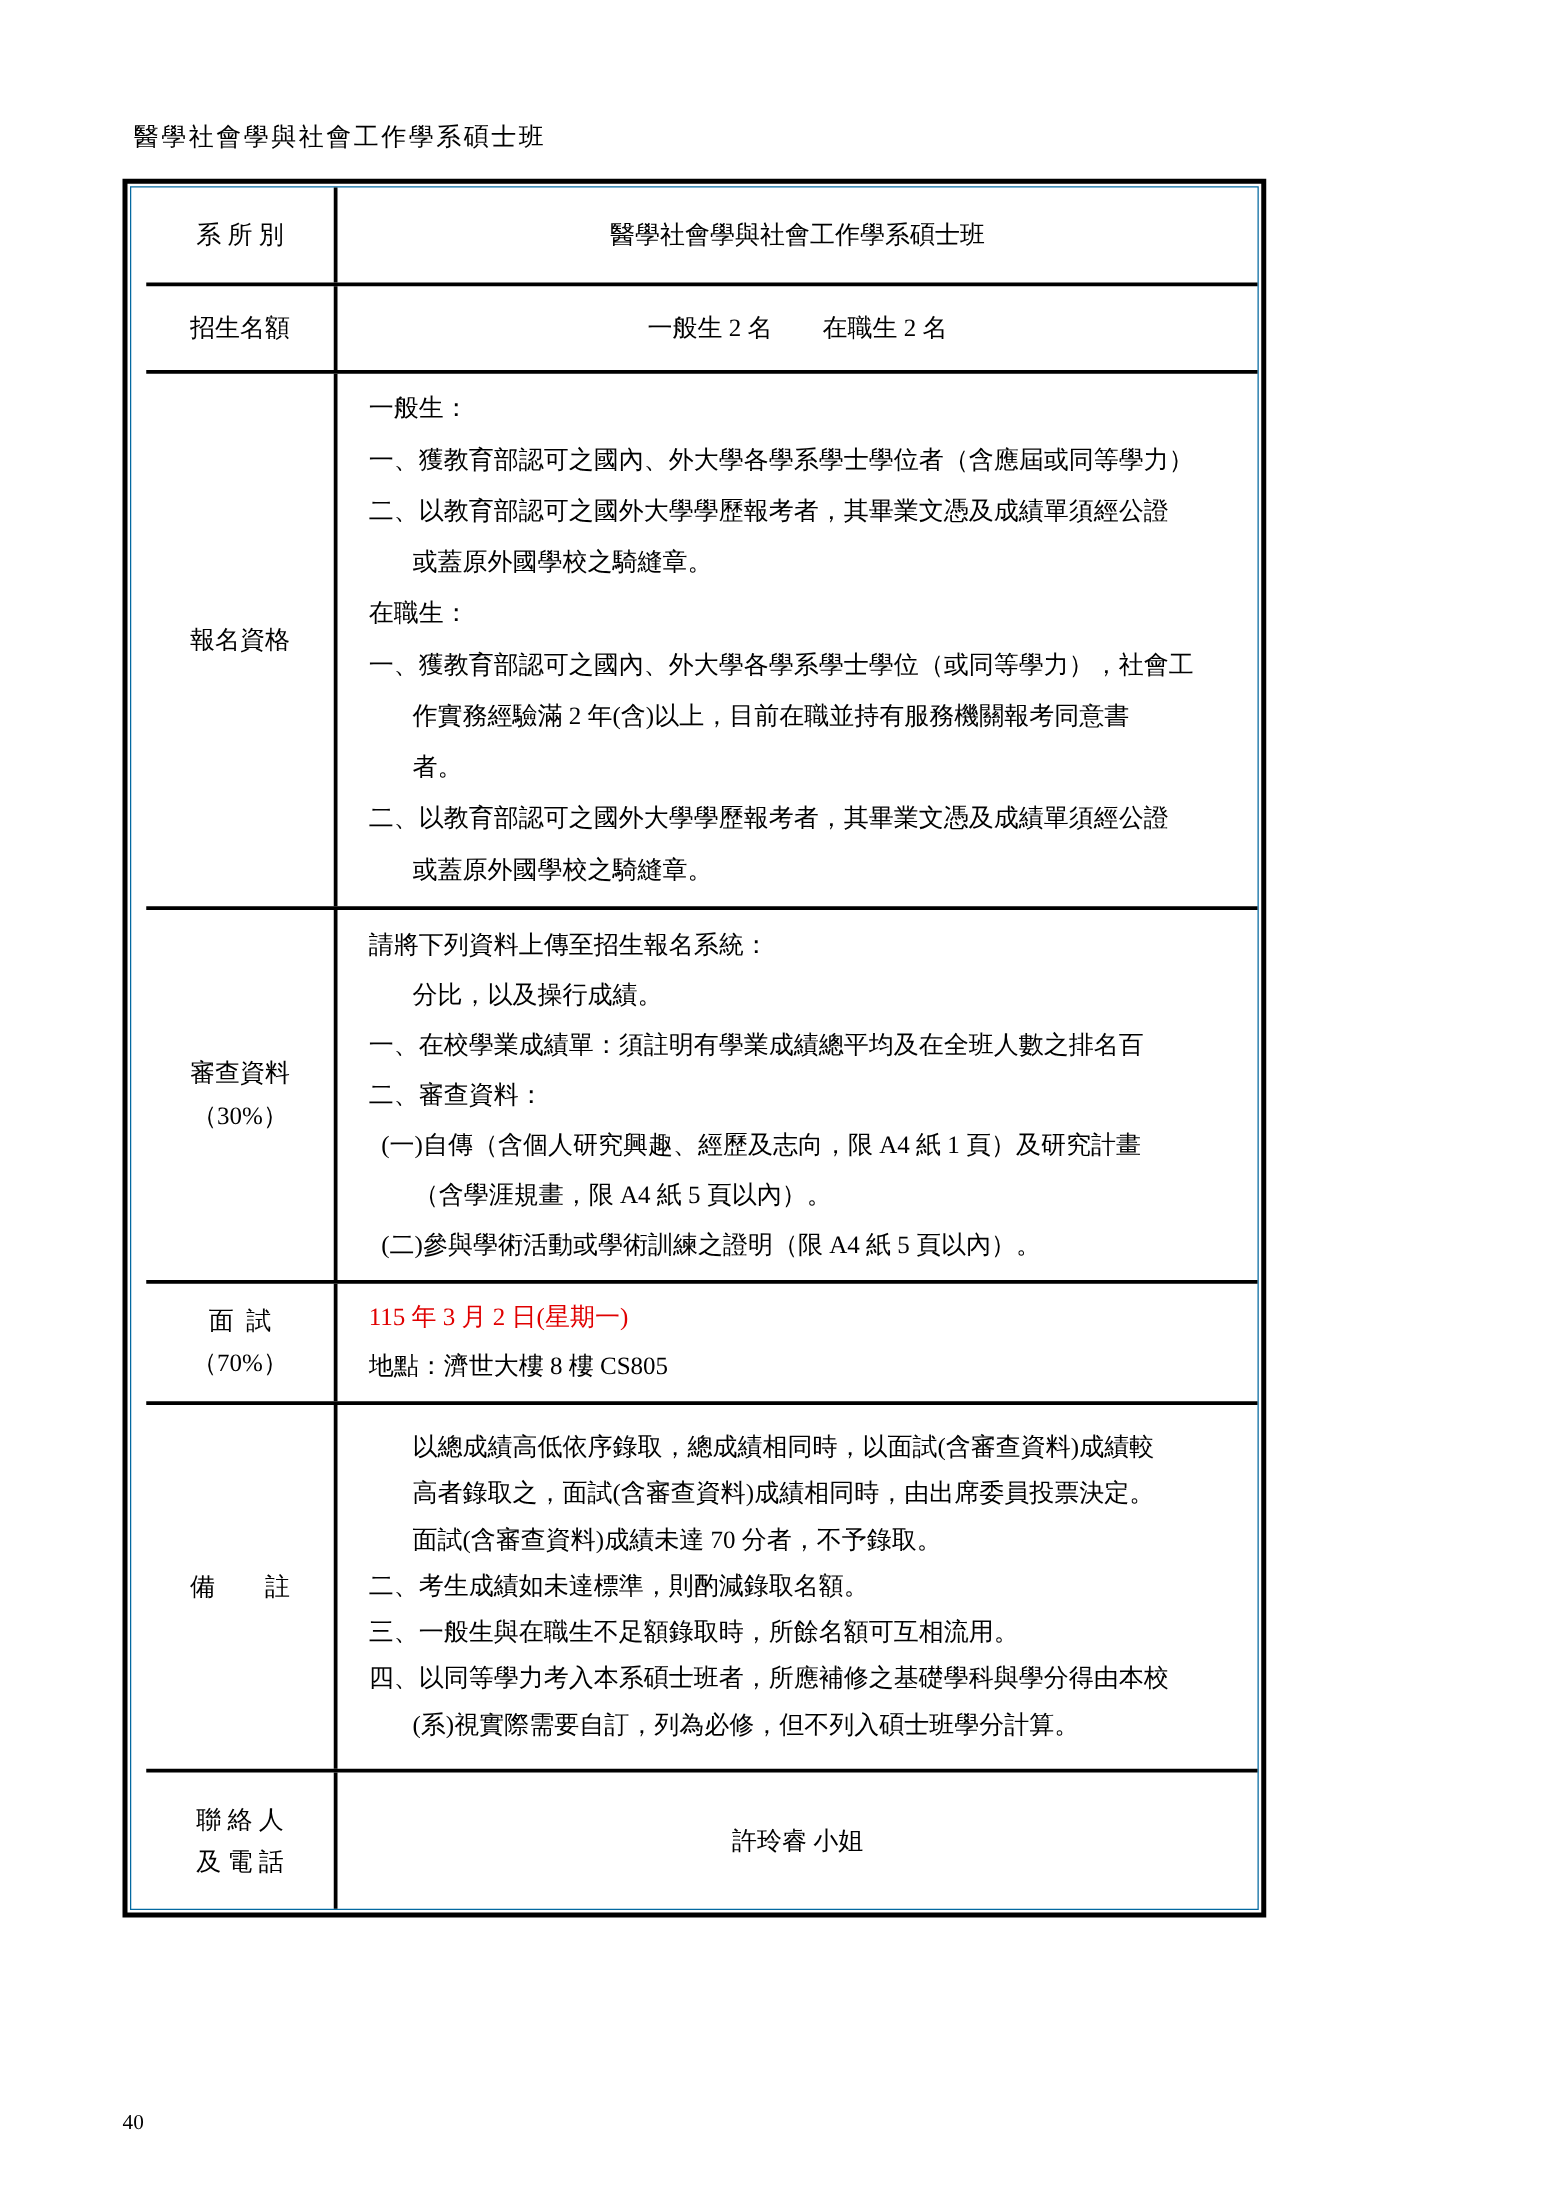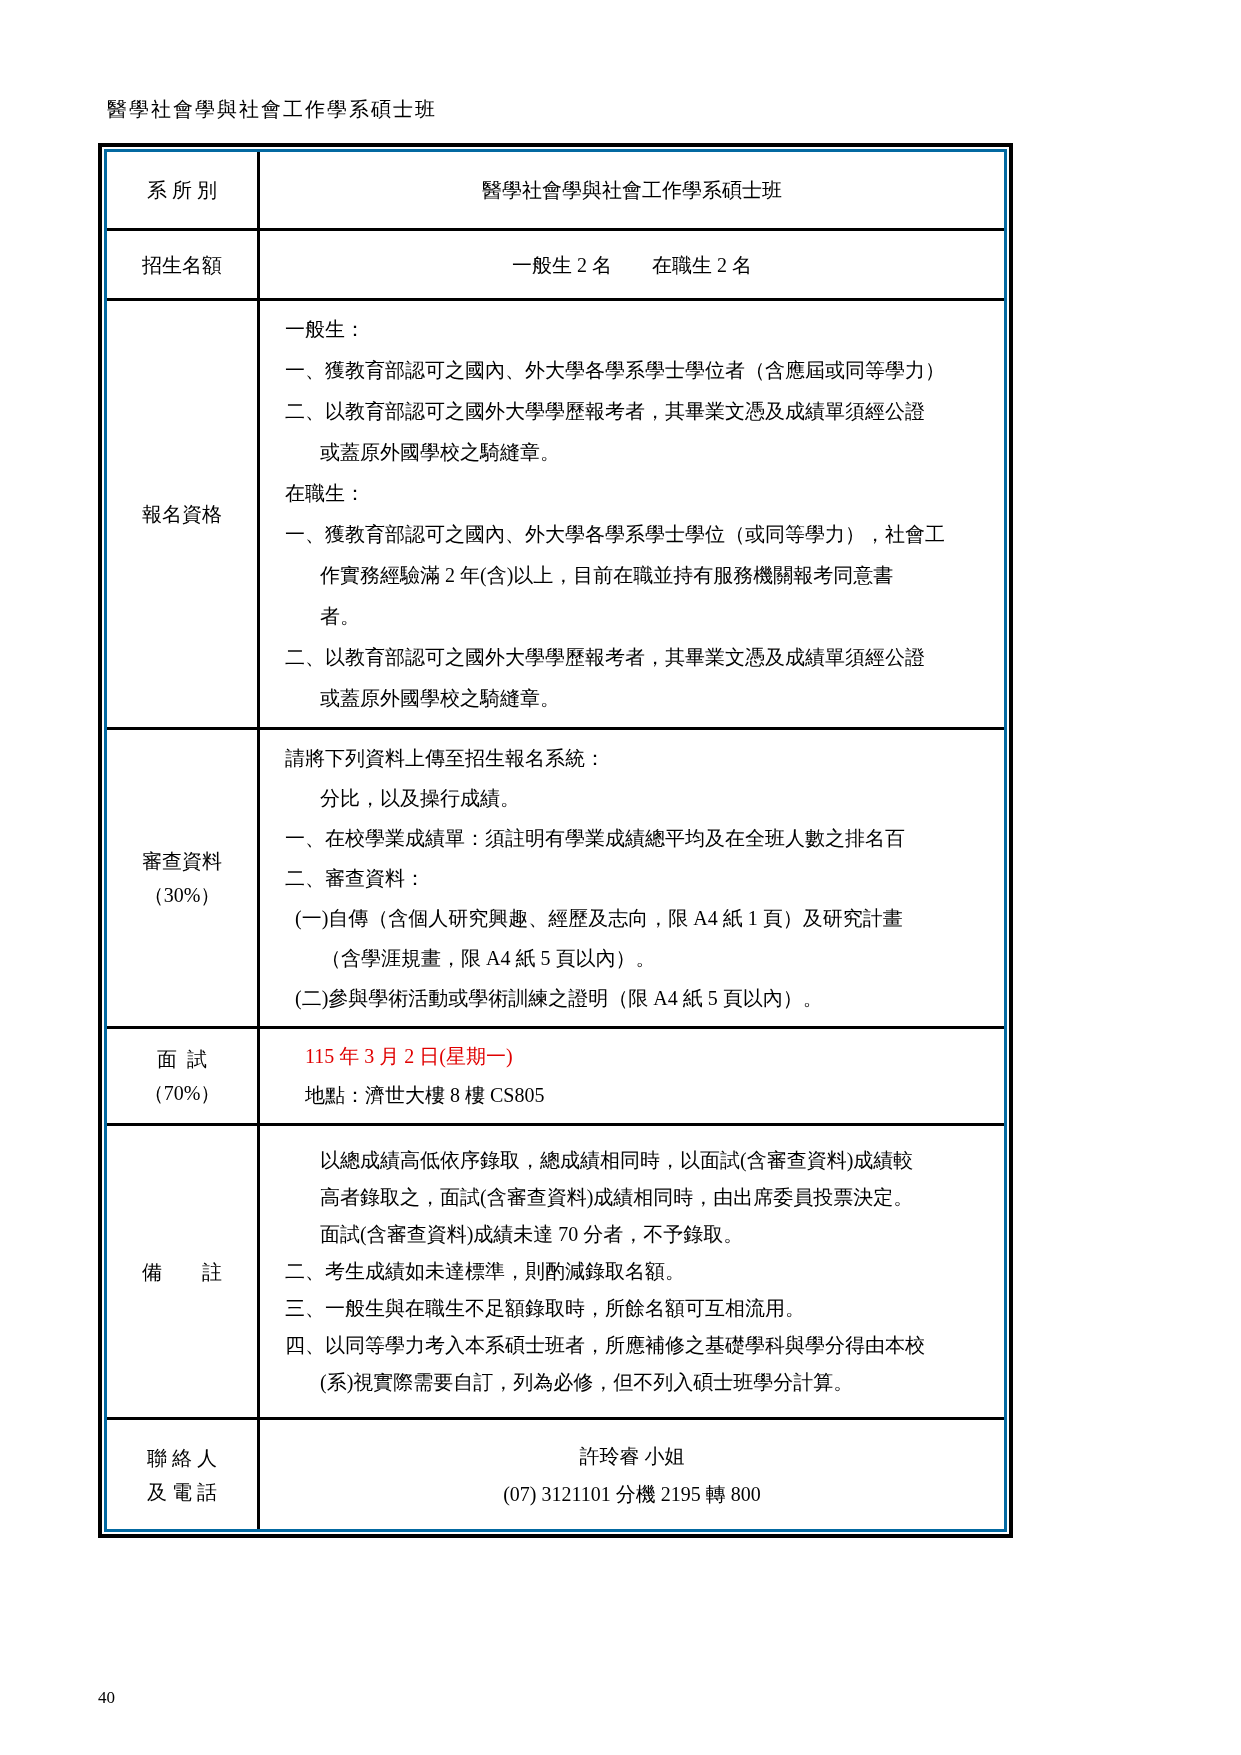--- a/index.html
+++ b/index.html
@@ -10,21 +10,21 @@
   }
   .page{position:absolute;inset:0;background:#fff;}
   .header-title{
     position:absolute;left:107px;top:96px;
     font-size:20px;letter-spacing:2px;white-space:nowrap;
   }
   .table-wrap{
     position:absolute;left:98px;top:143px;width:915px;
     border:4px solid #000;padding:2px;box-sizing:border-box;background:#fff;
   }
-  .table-inner{border:3px solid #0369a1;}
+  .table-inner{border:1px solid #0369a1;padding-left:12px;}
   .trow{display:flex;border-top:3px solid #000;box-sizing:border-box;}
   .trow:first-child{border-top:none;}
   .label-cell{
     width:153px;flex-shrink:0;border-right:3px solid #000;box-sizing:border-box;
     display:flex;flex-direction:column;justify-content:center;align-items:center;
     text-align:center;font-size:20px;line-height:34px;white-space:pre;
   }
   .content-cell{
     flex:1;min-width:0;font-size:20px;line-height:40px;
     display:flex;flex-direction:column;justify-content:center;
@@ -33,21 +33,21 @@
   .content-cell.align-center{align-items:center;text-align:center;padding-left:10px;}
   .line{white-space:pre;}
   .line.bold{font-weight:normal;}
   
   .row-dept{min-height:76px;}
   .row-quota{min-height:70px;}
   .row-eligibility{min-height:424px;}
   .row-eligibility .content-cell{line-height:41px;}
   .row-review{min-height:281px;}
   .row-review .content-cell{line-height:40px;}
-  .row-interview{min-height:83px;gap:20px;}
+  .row-interview{min-height:83px;}
   .row-interview .content-cell{line-height:39px;}
   .row-notes{min-height:294px;}
   .row-notes .content-cell{line-height:37px;}
   .row-contact{min-height:112px;}
   .row-contact .content-cell{line-height:38px;}
   .page-number{
     position:absolute;left:98px;width:915px;top:1688px;
     text-align:left;font-size:17px;
   }
 </style>
@@ -114,20 +114,19 @@
             <div class="line">二、考生成績如未達標準，則酌減錄取名額。</div>
             <div class="line">三、一般生與在職生不足額錄取時，所餘名額可互相流用。</div>
             <div class="line">四、以同等學力考入本系碩士班者，所應補修之基礎學科與學分得由本校</div>
             <div class="line" style="padding-left: 1.75em;">(系)視實際需要自訂，列為必修，但不列入碩士班學分計算。</div>
           </div>
         </div>
         <div class="trow row-contact">
           <div class="label-cell"><div>聯 絡 人</div><div>及 電 話</div></div>
           <div class="content-cell align-center">
             <div class="line">許玲睿 小姐</div>
-            <div class="line">(07) 3121101 分機 2195 轉 800</div>
           </div>
         </div>
       </div>
   </div>
 
   <div class="page-number">40</div>
 </div>
 
 </body></html>

